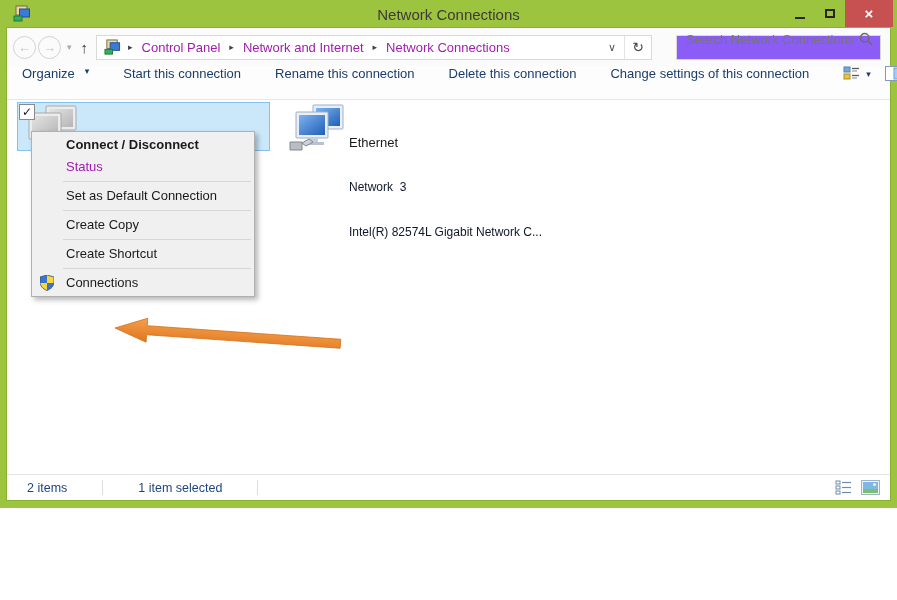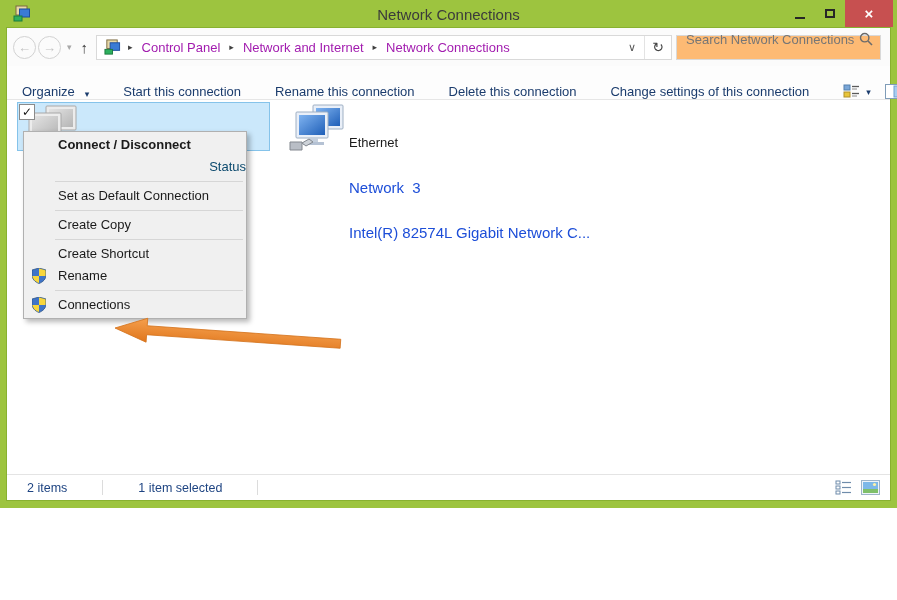--- a/index.html
+++ b/index.html
@@ -30,51 +30,51 @@
   .nav-caret { color:#a8a8a8; font-size:9px; margin:0 5px 0 6px; }
   .upbtn { color:#3c3c3c; font-size:15px; margin:0 8px 0 4px; }
   .addressbox { flex:1; height:25px; border:1px solid #d9d9d9; background:#fff; display:flex; align-items:center; padding-left:5px; }
   .addr-icon { width:17px; height:17px; margin:0 2px 0 2px; }
   .crumb-sep { font-size:9px; color:#3f3f3f; padding:0 5px; }
   .crumb { font-size:13px; color:#a21caf; padding:1px 4px; white-space:nowrap; }
   .addr-right { margin-left:auto; display:flex; align-items:center; height:100%; }
   .addr-caret { width:24px; text-align:center; color:#555; font-size:11px; }
   .addr-div { width:1px; height:23px; background:#e3e3e3; }
   .addr-refresh { width:26px; text-align:center; color:#444; font-size:14px; }
-  .searchbox { width:205px; height:25px; border:1px solid #d9d9d9; background:#fdba74; margin-left:4px;
+  .searchbox { width:205px; height:25px; border:1px solid #d9d9d9; background:#8b5cf6; margin-left:24px;
                display:flex; align-items:center; padding:0 7px 16px 9px; }
   .searchbox input { flex:1; border:none; outline:none; font-family:inherit; font-size:13px; color:#1c1c1c; min-width:0; background:transparent; }
   .searchbox input::placeholder { color:#767676; opacity:1; }
 
   
-  .commandbar { height:34px; background:#fdfdfd; border-bottom:1px solid #e6e6e6; display:flex; align-items:flex-end;
+  .commandbar { height:34px; background:#fdfdfd; border-bottom:1px solid #e6e6e6; display:flex; align-items:flex-start;
                 font-size:13px; color:#1b3c6d; padding:0 12px 0 15px; flex:0 0 auto; white-space:nowrap; }
   .cmd { margin-right:34px; cursor:default; }
   .cmd-caret { font-size:9px; color:#1b3c6d; margin:0 34px 0 -28px; }
   .cmd-right { margin-left:auto; display:flex; align-items:center; }
   .view-caret { font-size:9px; color:#1b3c6d; margin:0 14px 0 6px; }
 
   
   .content { flex:1; position:relative; background:#fff; overflow:hidden; }
 
   .tile { position:absolute; display:flex; height:49px; }
   .tile-selected { background:#cbe8fb; border:1px solid #85c3ea; }
   .tile .iconwrap { position:relative; width:64px; flex:0 0 auto; }
   .checkbox { position:absolute; left:1px; top:1px; width:16px; height:16px; background:#fff;
               border:1px solid #8a8a8a; font-size:12px; font-weight:bold; color:#111; line-height:14px; text-align:center; z-index:2; }
   .tile .txt { padding-top:3px; line-height:15px; font-size:13px; color:#1b1b1b; white-space:pre; }
-  .tile .sub { color:#1d4ed8; font-size:15px; }
+  .tile .sub { color:#0f172a; font-size:12px; }
   .redaction { display:inline-block; width:72px; height:14px; background:#0d0d0d; vertical-align:middle; margin-right:1px; }
 
   
-  .menu { position:absolute; left:16px; top:31px; width:224px; background:#f0f0f0; border:1px solid #b0b0b0;
+  .menu { position:absolute; left:24px; top:31px; width:224px; background:#f0f0f0; border:1px solid #b0b0b0;
           box-shadow:3px 3px 5px rgba(0,0,0,.28); padding:2px 0; z-index:5; }
   .menu-item { position:relative; height:22px; line-height:22px; padding-left:34px; font-size:13px; color:#1a1a1a; cursor:default; }
   .mi-bold { font-weight:bold; }
-  .mi-disabled { color:#0c4a6e;text-align:right; }
+  .mi-disabled { color:#a21caf; }
   .menu-sep { border-top:1px solid #d6d6d6; margin:3px 3px 3px 31px; height:0; }
   .shield { position:absolute; left:8px; top:3px; }
 
   .annotation-arrow { position:absolute; left:100px; top:212px; z-index:9; pointer-events:none; }
 
   
   .statusbar { height:26px; border-top:1px solid #e4e4e4; display:flex; align-items:center;
                padding:0 10px 0 20px; font-size:12.5px; color:#1e4482; flex:0 0 auto;gap:25px; }
   .st-sep { width:1px; height:15px; background:#dcdcdc; margin:0 10px; }
   .st-right { margin-left:auto; display:flex; align-items:center; gap:9px; }
@@ -231,32 +231,20 @@
 
       <div class="menu">
         <div class="menu-item mi-bold">Connect / Disconnect</div>
         <div class="menu-item mi-disabled">Status</div>
         <div class="menu-sep"></div>
         <div class="menu-item">Set as Default Connection</div>
         <div class="menu-sep"></div>
         <div class="menu-item">Create Copy</div>
         <div class="menu-sep"></div>
         <div class="menu-item">Create Shortcut</div>
-        <div class="menu-item">
-          <svg class="shield" width="14" height="16" viewBox="0 0 14 16">
-            <g clip-path="url(#shieldclip)">
-              <rect x="0" y="0" width="7" height="8" fill="#3f74c8"></rect>
-                <rect x="7" y="0" width="7" height="8" fill="#f8d63c"></rect>
-              <rect x="0" y="8" width="7" height="8" fill="#f8d63c"></rect>
-                <rect x="7" y="8" width="7" height="8" fill="#3f74c8"></rect>
-            </g>
-            <path d="M7 0 L14 2 V7 C14 11 11 14 7 15.5 C3 14 0 11 0 7 V2 Z" fill="none" stroke="#2c5487" stroke-width="0.8"></path>
-          </svg>
-          <span>Rename</span>
-        </div>
         <div class="menu-sep"></div>
         <div class="menu-item">
           <svg class="shield" width="14" height="16" viewBox="0 0 14 16">
             <g clip-path="url(#shieldclip)">
               <rect x="0" y="0" width="7" height="8" fill="#3f74c8"></rect>
                 <rect x="7" y="0" width="7" height="8" fill="#f8d63c"></rect>
               <rect x="0" y="8" width="7" height="8" fill="#f8d63c"></rect>
                 <rect x="7" y="8" width="7" height="8" fill="#3f74c8"></rect>
             </g>
             <path d="M7 0 L14 2 V7 C14 11 11 14 7 15.5 C3 14 0 11 0 7 V2 Z" fill="none" stroke="#2c5487" stroke-width="0.8"></path>

